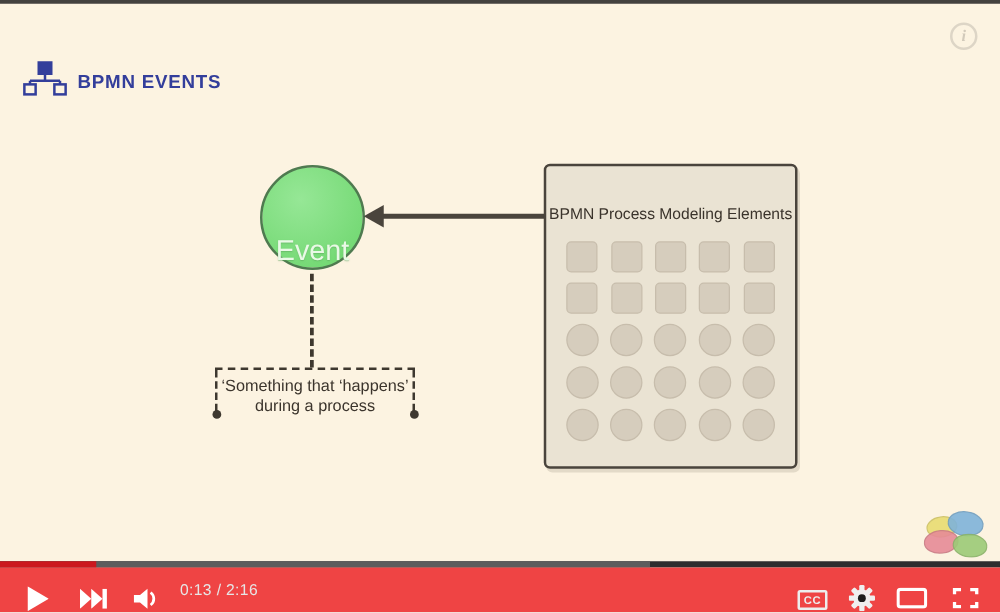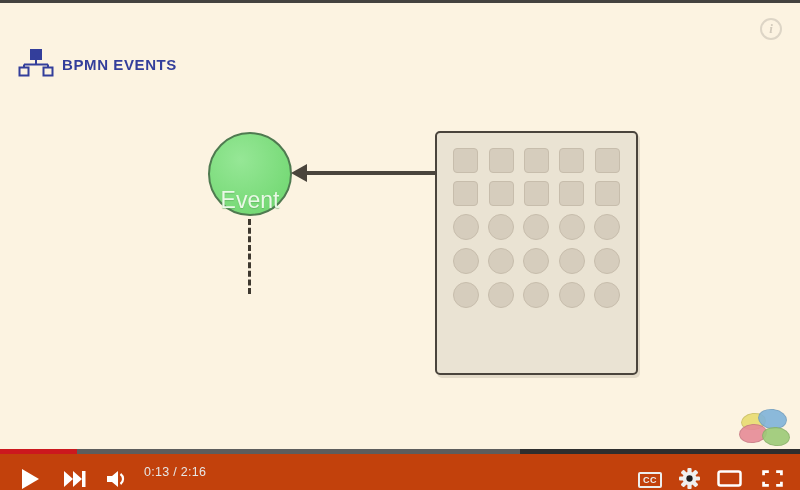--- a/index.html
+++ b/index.html
@@ -45,21 +45,21 @@
   .blob{position:absolute;border-radius:50%;opacity:.9;}
   .blob.yellow{left:741px;top:410px;width:23px;height:15px;transform:rotate(-8deg);}
   .blob.blue{left:758px;top:406px;width:27px;height:18px;transform:rotate(8deg);}
   .blob.pink{left:739px;top:421px;width:26px;height:17px;transform:rotate(-6deg);}
   .blob.green{left:762px;top:424px;width:26px;height:17px;transform:rotate(6deg);}
   
   .progress{position:absolute;left:0;right:0;bottom:36px;height:5px;background:#2e2e2e;cursor:pointer;}
   .progress .buffered{position:absolute;left:0;top:0;bottom:0;background:#5d5d5d;}
   .progress .played{position:absolute;left:0;top:0;bottom:0;background:#cc181e;}
   
-  .controls{position:absolute;left:0;right:0;bottom:0;height:36px;background:#c2410c;
+  .controls{position:absolute;left:0;right:0;bottom:0;height:36px;background:#ef4444;
             display:flex;align-items:center;}
   .ctrl{height:36px;display:flex;align-items:center;justify-content:center;background:none;
         border:none;padding:0;cursor:pointer;margin-top:16px;}
   .ctrl.play{width:48px;margin-left:6px;}
   .ctrl.next{width:42px;}
   .ctrl.volume{width:42px;}
   .time{margin-left:6px;color:#e6e6e6;font-size:12.5px;letter-spacing:.3px;}
   .spacer{flex:1;}
   .cc-badge{border:2px solid #ededed;border-radius:2px;color:#ededed;font-size:9px;
             font-weight:bold;padding:1px 3px;letter-spacing:.5px;}
@@ -92,22 +92,31 @@
     </div>
 
     <div class="event-circle">
       <span>Event</span>
     </div>
 
     <div class="arrow-line"></div>
     <div class="arrow-head"></div>
     <div class="dashed-connector"></div>
 
+    <div class="annotation">
+      <div class="side l"></div>
+      <div class="side r"></div>
+      <div class="dot l"></div>
+      <div class="dot r"></div>
+      <div>‘Something that ‘happens’</div>
+      <div>during a process</div>
+    </div>
 
     <div class="panel">
+      <div class="panel-title">BPMN Process Modeling Elements</div>
       <div class="panel-grid" id="panel-grid">
           <div class="shape square"></div>
           <div class="shape square"></div>
           <div class="shape square"></div>
           <div class="shape square"></div>
           <div class="shape square"></div>
           <div class="shape square"></div>
           <div class="shape square"></div>
           <div class="shape square"></div>
           <div class="shape square"></div>

